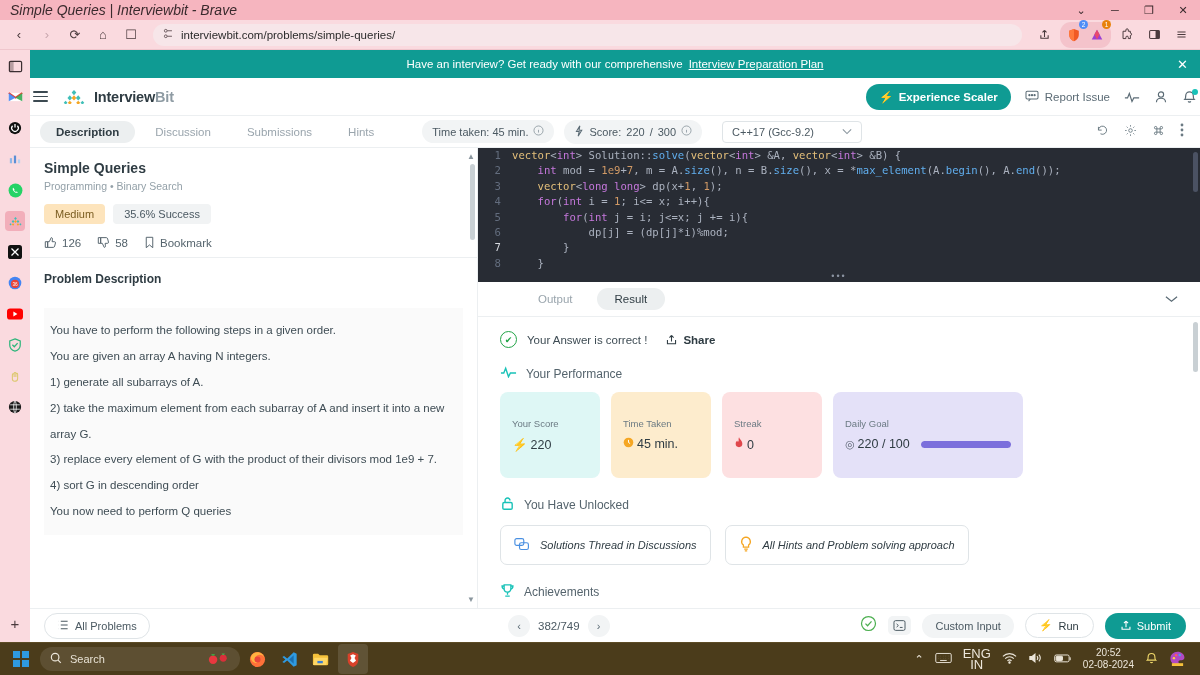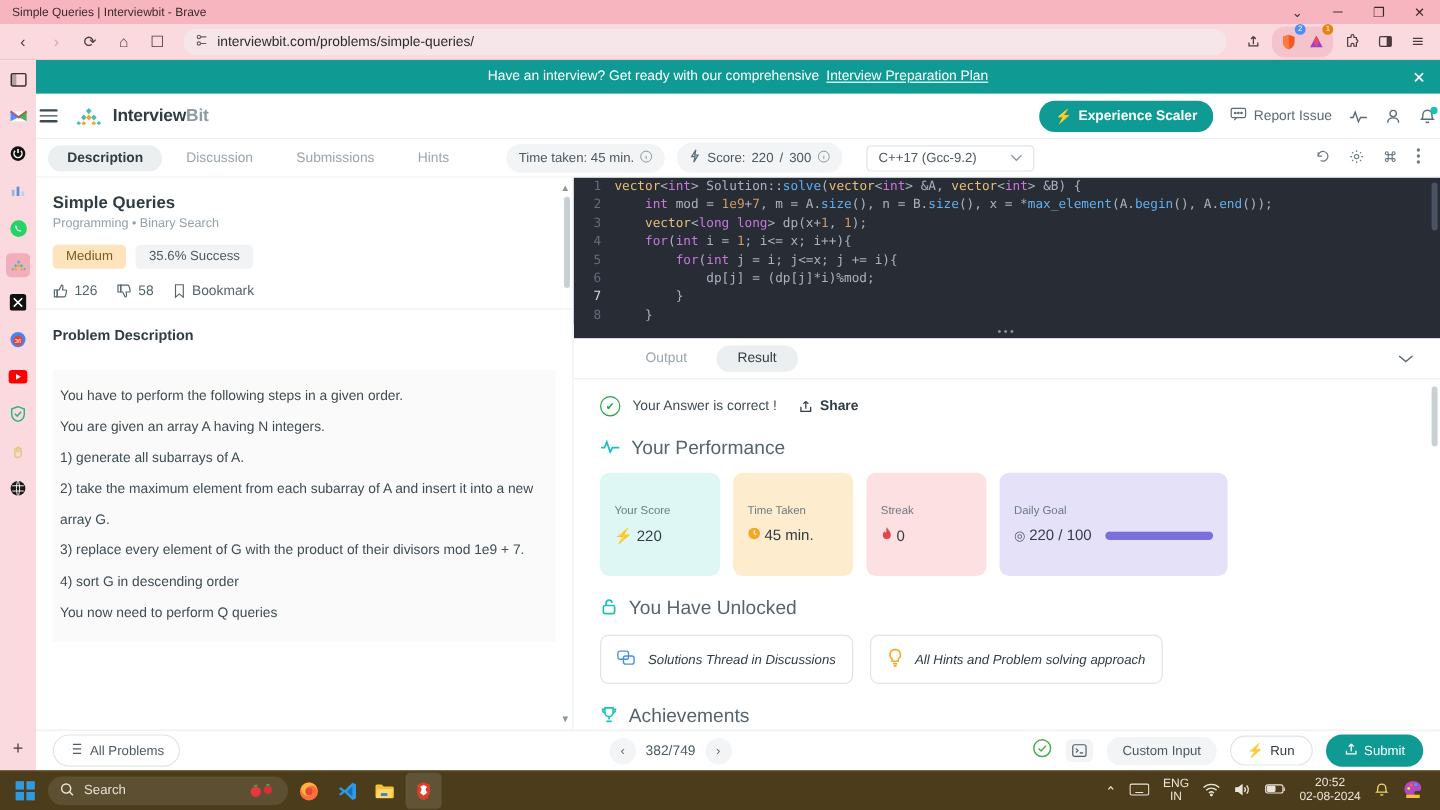--- a/index.html
+++ b/index.html
@@ -9,21 +9,21 @@
     overflow: hidden;
     background: #fff;
   }
   .app { position: relative; width: 1200px; height: 675px; }
 
   
   .titlebar {
     height: 20px; background: #f6b5bf; display: flex; align-items: center;
     padding-left: 10px; position: relative;
   }
-  .titlebar .tab-title { font-size: 10px; color: #3a2a2d; white-space: nowrap; }
+  .titlebar .tab-title { font-size: 14px; color: #3a2a2d; white-space: nowrap; font-style: italic; }
   .win-ctrls { position: absolute; right: 0; top: 0; height: 20px; display: flex; }
   .win-ctrls div {
     width: 34px; height: 20px; display: flex; align-items: center; justify-content: center;
     font-size: 11px; color: #3a2a2d;
   }
 
   .navbar {
     height: 30px; background: #fadadf; display: flex; align-items: center;
     gap: 2px; padding: 0 6px; border-bottom: 1px solid #f0c6cd;
   }
@@ -147,21 +147,21 @@
   .rtab { font-size: 11.5px; color:#9aa5ad; padding: 5px 18px; border-radius: 14px; }
   .rtab.active { background:#eceff0; color:#2f3c43; }
   .chev { position:absolute; right: 22px; color:#5b6b75; font-size:12px; }
   .result-body { padding: 14px 22px; overflow:hidden; }
   .correct-row { display:flex; align-items:center; gap:10px; font-size:11.5px; color:#3e4c54; }
   .circle-check {
     width: 17px; height:17px; border-radius:50%; border:1.6px solid #22a447; color:#22a447;
     display:flex; align-items:center; justify-content:center; font-size:9px;
   }
   .share { display:flex; align-items:center; gap:5px; font-size:11.5px; color:#2f3c43; font-weight:600; margin-left: 8px;}
-  .sect-head { display:flex; align-items:center; gap:9px; margin-top: 18px; font-size: 16px; color:#55646d; }
+  .sect-head { display:flex; align-items:center; gap:9px; margin-top: 18px; font-size: 12px; color:#55646d; }
   .perf-cards { display:flex; gap:11px; margin-top: 11px; }
   .pcard { border-radius: 8px; padding: 26px 12px; width: 100px; }
   .pcard .lab { font-size: 9.5px; color:#6b7a83; }
   .pcard .val { font-size: 12.5px; color:#2f3c43; margin-top: 8px; display:flex; align-items:center; gap:3px; }
   .pcard.goal { width: 190px; }
   .goalbar { height: 7px; border-radius: 4px; background:#c9c4ef; margin-left: 8px; flex:1; overflow:hidden;}
   .goalbar > div { height:100%; background:#7b6fdc; border-radius:4px; }
   .unlock-row { display:flex; gap: 14px; margin-top: 11px; }
   .unlock-card {
     border:1px solid #dfe4e7; border-radius: 7px; padding: 10px 13px; display:flex; align-items:center; gap:10px;
@@ -193,21 +193,21 @@
   .start { width:26px; height:26px; display:flex; align-items:center; justify-content:center;}
   .winlogo { display:grid; grid-template-columns: 7px 7px; grid-template-rows: 7px 7px; gap:2px; }
   .winlogo i { background:#2f9ae0; display:block; }
   .tb-search {
     width: 200px; height: 24px; background: rgba(255,255,255,0.10); border-radius: 12px;
     display:flex; align-items:center; gap:8px; padding: 0 10px; margin-left: 6px; color:#e7e1d4; font-size:11px;
   }
   .tb-icon { width:30px; height:30px; display:flex; align-items:center; justify-content:center; font-size:15px; margin-left:2px; border-radius:4px;}
   .tb-icon.active { background: rgba(255,255,255,0.12); }
   .tray { margin-left:auto; display:flex; align-items:center; gap:11px; color:#ece6da; font-size:11px; padding-right: 6px; }
-  .tray .lang { text-align:center; line-height: 11px; font-size: 10px; }
+  .tray .lang { text-align:center; line-height: 11px; font-size: 13px; }
   .tray .clock { text-align:center; line-height: 12px; font-size: 10px; }
 </style>
 </head>
 <body>
 
 <div class="app">
 
   <div class="titlebar">
     <span class="tab-title">Simple Queries | Interviewbit - Brave</span>
     <div class="win-ctrls">

